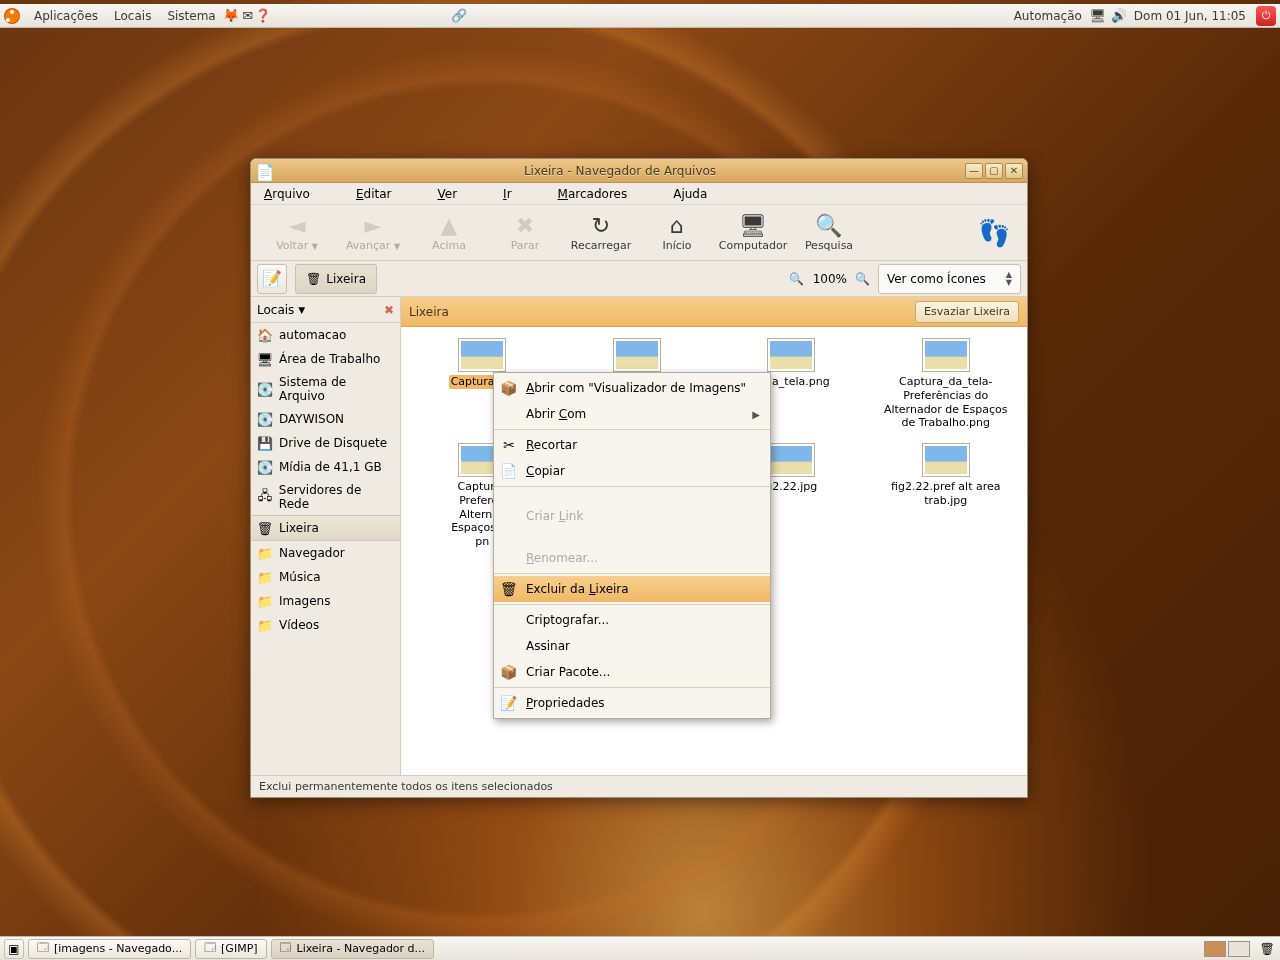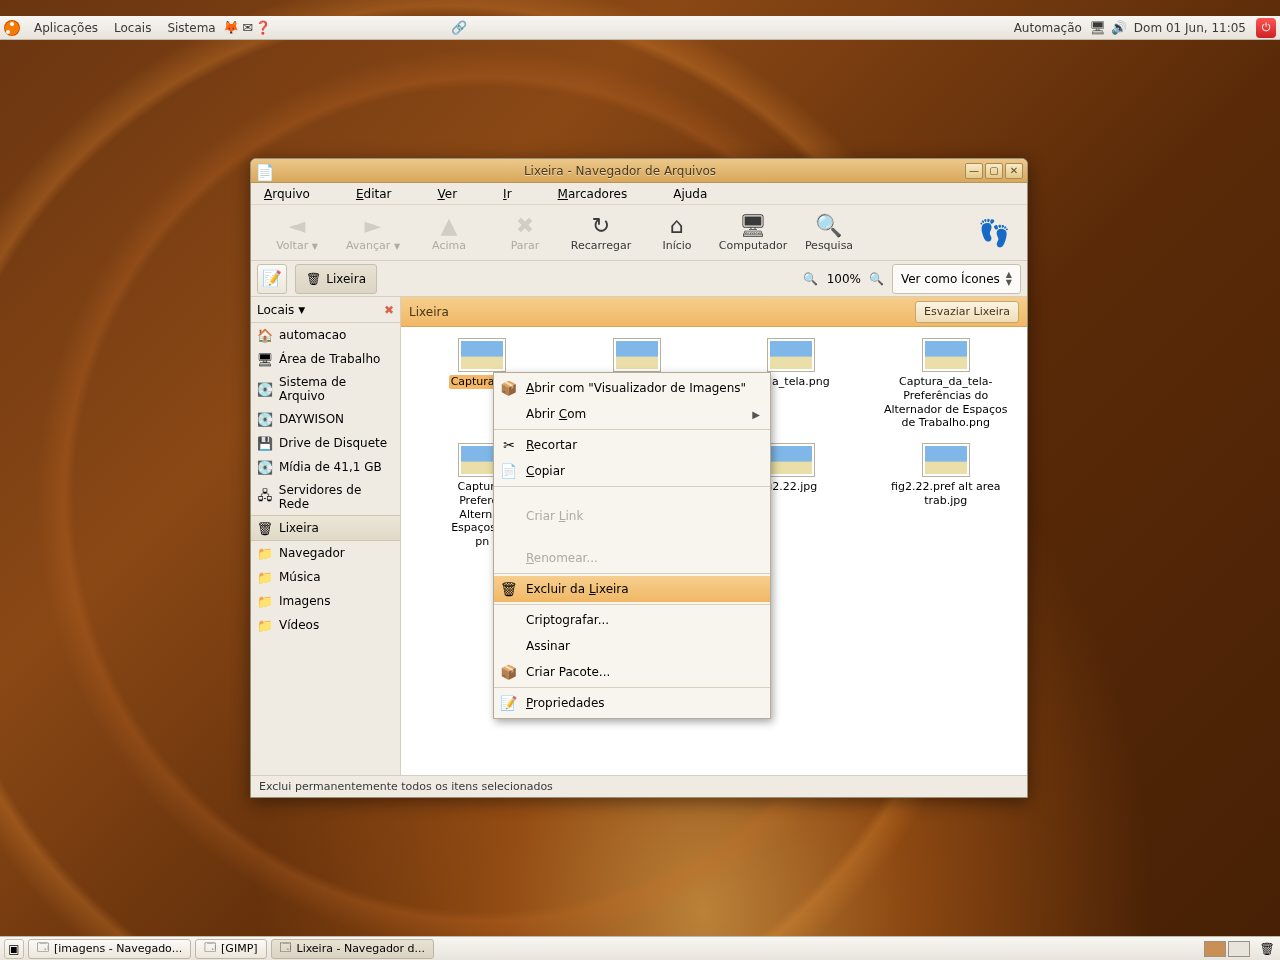--- a/index.html
+++ b/index.html
@@ -7,21 +7,21 @@
 
 
 .wallpaper { position: absolute; inset: 0; background:
   radial-gradient(circle at 35% 55%, transparent 0%, transparent 52%, rgba(255,160,60,.22) 53%, transparent 56%),
   radial-gradient(circle at 38% 52%, transparent 0%, transparent 44%, rgba(200,110,40,.25) 45%, transparent 48%),
   radial-gradient(ellipse at 55% 95%, rgba(255,190,90,.6) 0%, rgba(255,140,40,.35) 20%, transparent 45%),
   linear-gradient(135deg, #6a3510 0%, #8a4815 30%, #5a2a08 60%, #472005 100%);
 }
 
 
-.top-panel { position: absolute; top:16px; left:0; right:0; height:24px; background: linear-gradient(#f8f6f2,#e8e4dc); border-bottom:1px solid #c0b8a8; display:flex; align-items:center; font-size:12px; color:#3a3a3a; z-index:10;justify-content:space-between; }
+.top-panel { position: absolute; top:4px; left:0; right:0; height:24px; background: linear-gradient(#f8f6f2,#e8e4dc); border-bottom:1px solid #c0b8a8; display:flex; align-items:center; font-size:12px; color:#3a3a3a; z-index:10;justify-content:space-between; }
 .top-panel .menu-item { padding:0 8px; cursor:default; }
 .top-panel .spacer { flex:1; }
 .top-panel .tray { display:flex; align-items:center; gap:6px; padding-right:4px; }
 .ubuntu-logo { width:16px; height:16px; border-radius:50%; background:radial-gradient(circle,#f57c00 60%,#d35400 61%); margin:0 6px 0 4px; position:relative; }
 .ubuntu-logo::before,.ubuntu-logo::after{content:"";position:absolute;width:4px;height:4px;background:#fff;border-radius:50%;}
 .ubuntu-logo::before{top:2px;left:6px;} .ubuntu-logo::after{bottom:2px;left:2px;}
 .mini-icon { width:16px; height:16px; display:inline-flex; align-items:center; justify-content:center; font-size:13px; }
 .power-btn { width:20px; height:20px; border-radius:4px; background:linear-gradient(#f55,#c22); display:flex; align-items:center; justify-content:center; color:#fff; font-size:11px; margin-left:4px; }
 
 
@@ -48,21 +48,21 @@
 .tool { width:76px; display:flex; flex-direction:column; align-items:center; font-size:11px; gap:2px; color:#3a3a3a; }
 .tool.disabled { color:#b0aaa0; }
 .tool .ticon { font-size:22px; height:24px; display:flex; align-items:center; }
 .tool.disabled .ticon { opacity:.45; }
 .gnome-foot { margin-left:auto; font-size:26px; color:#6a6258; padding-right:8px; }
 
 .locbar { height:36px; border-bottom:1px solid #d6cfbf; display:flex; align-items:center; padding:0 6px; gap:8px; }
 .sq-btn { width:30px; height:30px; border:1px solid #c8c0ae; background:linear-gradient(#fbfaf6,#ece7da); border-radius:3px; display:flex; align-items:center; justify-content:center; }
 .loc-chip { height:30px; border:1px solid #c8c0ae; background:linear-gradient(#e8e2d4,#dcd5c4); border-radius:3px; display:flex; align-items:center; padding:0 10px; gap:5px; font-size:12px; }
 .zoom { margin-left:auto; display:flex; align-items:center; gap:8px; font-size:12px; }
-.view-select { height:30px; border:1px solid #c8c0ae; background:#fbfaf6; border-radius:3px; display:flex; align-items:center; padding:0 8px; font-size:12px; gap:6px;text-align:center; }
+.view-select { height:30px; border:1px solid #c8c0ae; background:#fbfaf6; border-radius:3px; display:flex; align-items:center; padding:0 8px; font-size:12px; gap:20px;text-align:center; }
 .spinners { display:flex; flex-direction:column; font-size:8px; line-height:8px; color:#555; }
 
 .body { flex:1; display:flex; min-height:0; }
 .sidebar { width:150px; border-right:1px solid #d6cfbf; display:flex; flex-direction:column; font-size:12px; }
 .side-head { height:26px; border-bottom:1px solid #d6cfbf; display:flex; align-items:center; padding:0 6px; background:#efebe2; }
 .side-head .x { margin-left:auto; color:#d9644a; font-size:12px; }
 .side-list { flex:1; overflow:auto; }
 .side-item { display:flex; align-items:center; gap:6px; padding:4px 6px; }
 .side-item.selected { background:linear-gradient(#ece6d7,#e0d9c7); border:1px solid #cfc6b2; border-left:none; border-right:none;}
 .side-icon { width:16px; height:16px; display:inline-flex; align-items:center; justify-content:center; font-size:13px; }

